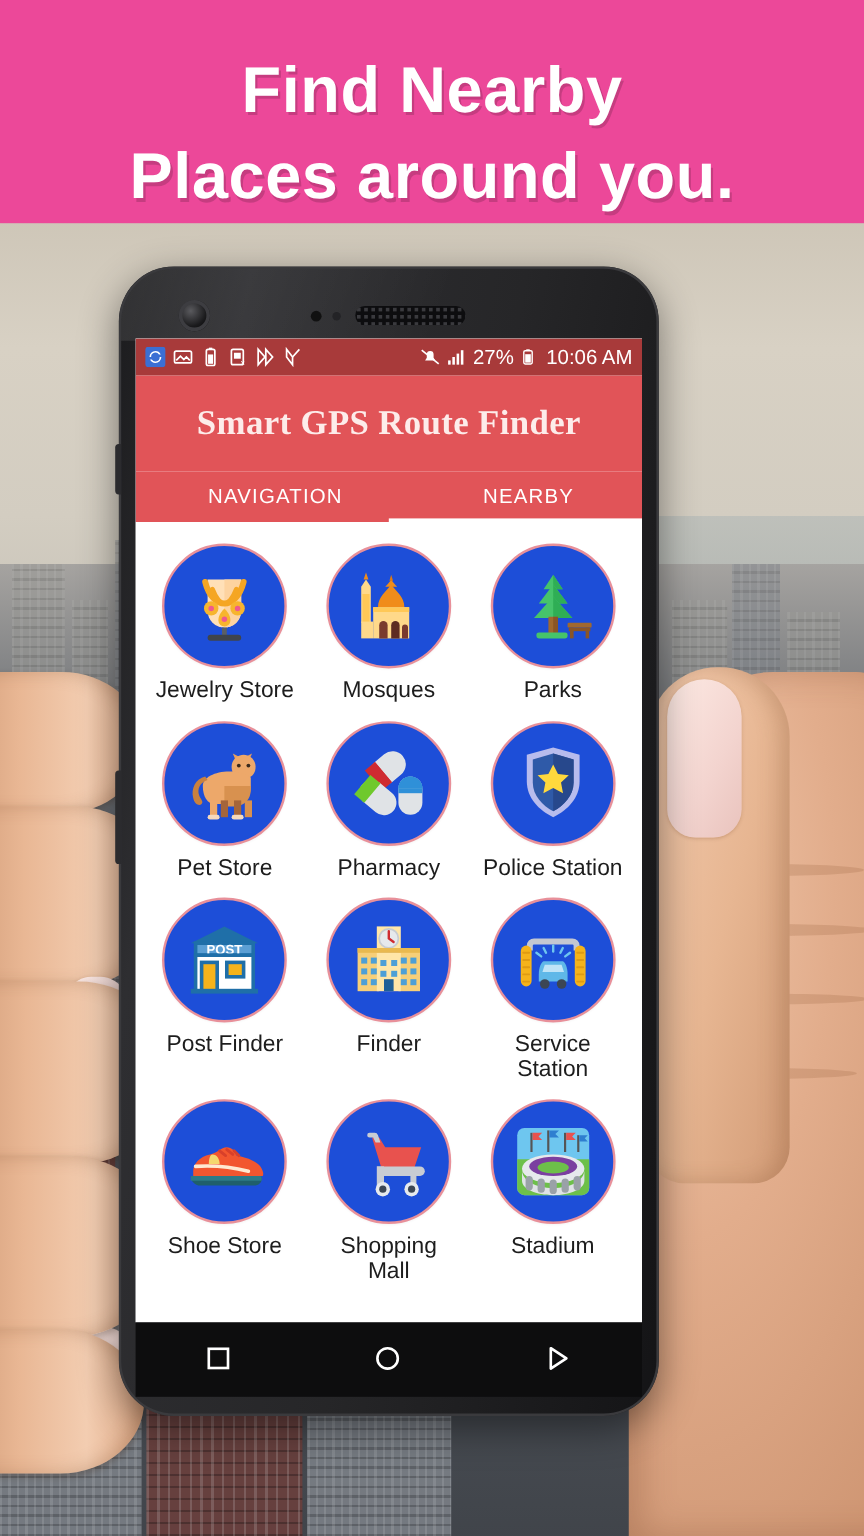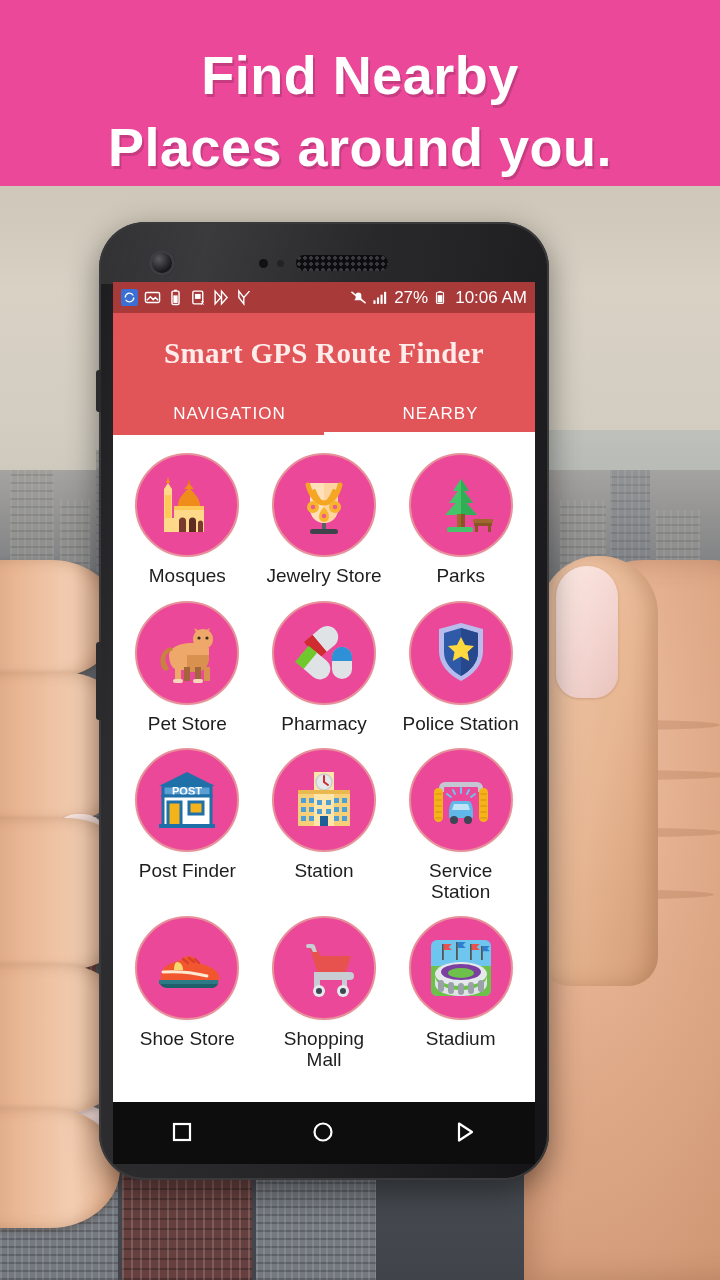--- a/index.html
+++ b/index.html
@@ -175,21 +175,21 @@
   #grid{
     display:grid; grid-template-columns:repeat(3,1fr);
     padding:10px 6px 0 6px;
   }
   .tile{
     display:flex; flex-direction:column; align-items:center;
     padding:8px 2px 6px 2px;
   }
   .tile-circle{
     width:104px; height:104px; border-radius:50%;
-    background:#ec4899; border:2px solid #e8909a;
+    background:#1d4ed8; border:2px solid #e8909a;
     display:flex; align-items:center; justify-content:center;
     box-shadow:0 1px 2px rgba(0,0,0,.04);
   }
   .tile-circle svg{ width:72px; height:72px; display:block; }
   .tile-label{
     margin-top:9px; font-size:19px; color:#1d1d1d; text-align:center;
     line-height:1.08; max-width:120px;
   }
 </style>
 </head>
@@ -338,54 +338,54 @@
       <div class="tab">NAVIGATION</div>
       <div class="tab">NEARBY</div>
       <div id="tab-indicator" style="width: 50%; left: 50%; background: rgb(255, 255, 255);"></div>
     </div>
 
     <div id="grid-wrap">
       <div id="grid">
           <div class="tile">
             <div class="tile-circle">
               <svg viewBox="0 0 72 72">
+     <path d="M22 14h28v26a14 14 0 0 1-28 0z" fill="#ffe0b8"></path>
+     <path d="M36 14h14v26a14 14 0 0 1-14 14z" fill="#fdd3a0"></path>
+     <path d="M20 16c3 12 10 18 16 18s13-6 16-18" fill="none" stroke="#f5a623" stroke-width="5" stroke-linecap="round"></path>
+     <path d="M26 22c3 8 7 12 10 12s7-4 10-12" fill="none" stroke="#f5a623" stroke-width="4" stroke-linecap="round"></path>
+     <circle cx="25" cy="38" r="6" fill="#f7b52e"></circle>
+                <circle cx="25" cy="38" r="2.3" fill="#ef5b8c"></circle>
+     <circle cx="47" cy="38" r="6" fill="#f7b52e"></circle>
+                <circle cx="47" cy="38" r="2.3" fill="#ef5b8c"></circle>
+     <path d="M36 38c4 4 5 7 5 10a5 5 0 0 1-10 0c0-3 1-6 5-10z" fill="#f7b52e"></path>
+     <circle cx="36" cy="47" r="2.3" fill="#ef5b8c"></circle>
+     <rect x="34" y="54" width="4" height="8" fill="#5a5f66"></rect>
+     <rect x="22" y="60" width="28" height="5" rx="2.5" fill="#3f444b"></rect>
+   </svg>
+            </div>
+            <div class="tile-label">Jewelry Store</div>
+          </div>
+          <div class="tile">
+            <div class="tile-circle">
+              <svg viewBox="0 0 72 72">
      <path d="M13 20l4-6 4 6v30h-8z" fill="#ffd98a"></path>
      <rect x="14" y="26" width="6" height="24" fill="#ffc857"></rect>
      <path d="M17 8l2 6h-4z" fill="#f08c1a"></path>
      <rect x="13" y="49" width="10" height="14" fill="#ffd98a"></rect>
      <path d="M27 37c0-9 7-13 11-19 4 6 11 10 11 19z" fill="#f08c1a"></path>
      <path d="M38 14c1 2 3 4 5 6h-10c2-2 4-4 5-6z" fill="#f08c1a"></path>
      <path d="M38 10l1.5 5h-3z" fill="#e07a10"></path>
      <rect x="23" y="37" width="30" height="26" fill="#ffd98a"></rect>
      <rect x="23" y="37" width="30" height="4" fill="#ffc857"></rect>
      <path d="M28 52a3.5 3.5 0 0 1 7 0v11h-7z" fill="#7a3b2e"></path>
      <path d="M38 52a3.5 3.5 0 0 1 7 0v11h-7z" fill="#5e2c22"></path>
      <path d="M47 54a2.5 2.5 0 0 1 5 0v9h-5z" fill="#7a3b2e"></path>
    </svg>
             </div>
             <div class="tile-label">Mosques</div>
-          </div>
-          <div class="tile">
-            <div class="tile-circle">
-              <svg viewBox="0 0 72 72">
-     <path d="M22 14h28v26a14 14 0 0 1-28 0z" fill="#ffe0b8"></path>
-     <path d="M36 14h14v26a14 14 0 0 1-14 14z" fill="#fdd3a0"></path>
-     <path d="M20 16c3 12 10 18 16 18s13-6 16-18" fill="none" stroke="#f5a623" stroke-width="5" stroke-linecap="round"></path>
-     <path d="M26 22c3 8 7 12 10 12s7-4 10-12" fill="none" stroke="#f5a623" stroke-width="4" stroke-linecap="round"></path>
-     <circle cx="25" cy="38" r="6" fill="#f7b52e"></circle>
-                <circle cx="25" cy="38" r="2.3" fill="#ef5b8c"></circle>
-     <circle cx="47" cy="38" r="6" fill="#f7b52e"></circle>
-                <circle cx="47" cy="38" r="2.3" fill="#ef5b8c"></circle>
-     <path d="M36 38c4 4 5 7 5 10a5 5 0 0 1-10 0c0-3 1-6 5-10z" fill="#f7b52e"></path>
-     <circle cx="36" cy="47" r="2.3" fill="#ef5b8c"></circle>
-     <rect x="34" y="54" width="4" height="8" fill="#5a5f66"></rect>
-     <rect x="22" y="60" width="28" height="5" rx="2.5" fill="#3f444b"></rect>
-   </svg>
-            </div>
-            <div class="tile-label">Jewelry Store</div>
           </div>
           <div class="tile">
             <div class="tile-circle">
               <svg viewBox="0 0 72 72">
      <path d="M28 22l8-12 8 12z" fill="#46c46a"></path>
      <path d="M36 10l8 12h-8z" fill="#2fae55"></path>
      <path d="M24 34l12-16 12 16z" fill="#46c46a"></path>
      <path d="M36 18l12 16H36z" fill="#2fae55"></path>
      <path d="M20 46l16-18 16 18z" fill="#46c46a"></path>
      <path d="M36 28l16 18H36z" fill="#2fae55"></path>
@@ -495,21 +495,21 @@
        <rect x="46" y="43" width="5" height="5"></rect>
                   <rect x="54" y="43" width="5" height="5"></rect>
        <rect x="13" y="52" width="5" height="5"></rect>
                   <rect x="21" y="52" width="5" height="5"></rect>
        <rect x="46" y="52" width="5" height="5"></rect>
                   <rect x="54" y="52" width="5" height="5"></rect>
      </g>
      <rect x="32" y="52" width="8" height="10" fill="#1f5f97"></rect>
    </svg>
             </div>
-            <div class="tile-label">Station</div>
+            <div class="tile-label">Finder</div>
           </div>
           <div class="tile">
             <div class="tile-circle">
               <svg viewBox="0 0 72 72">
      <path d="M14 24a6 6 0 0 1 6-6h32a6 6 0 0 1 6 6v4h-5v-4a1 1 0 0 0-1-1H20a1 1 0 0 0-1 1v4h-5z" fill="#c3c7d1"></path>
      <rect x="9" y="24" width="9" height="34" rx="4.5" fill="#f5b31b"></rect>
      <rect x="54" y="24" width="9" height="34" rx="4.5" fill="#f5b31b"></rect>
      <g stroke="#e09b12" stroke-width="1.6" stroke-linecap="round">
        <path d="M11 30h5"></path>
                   <path d="M11 36h5"></path>

